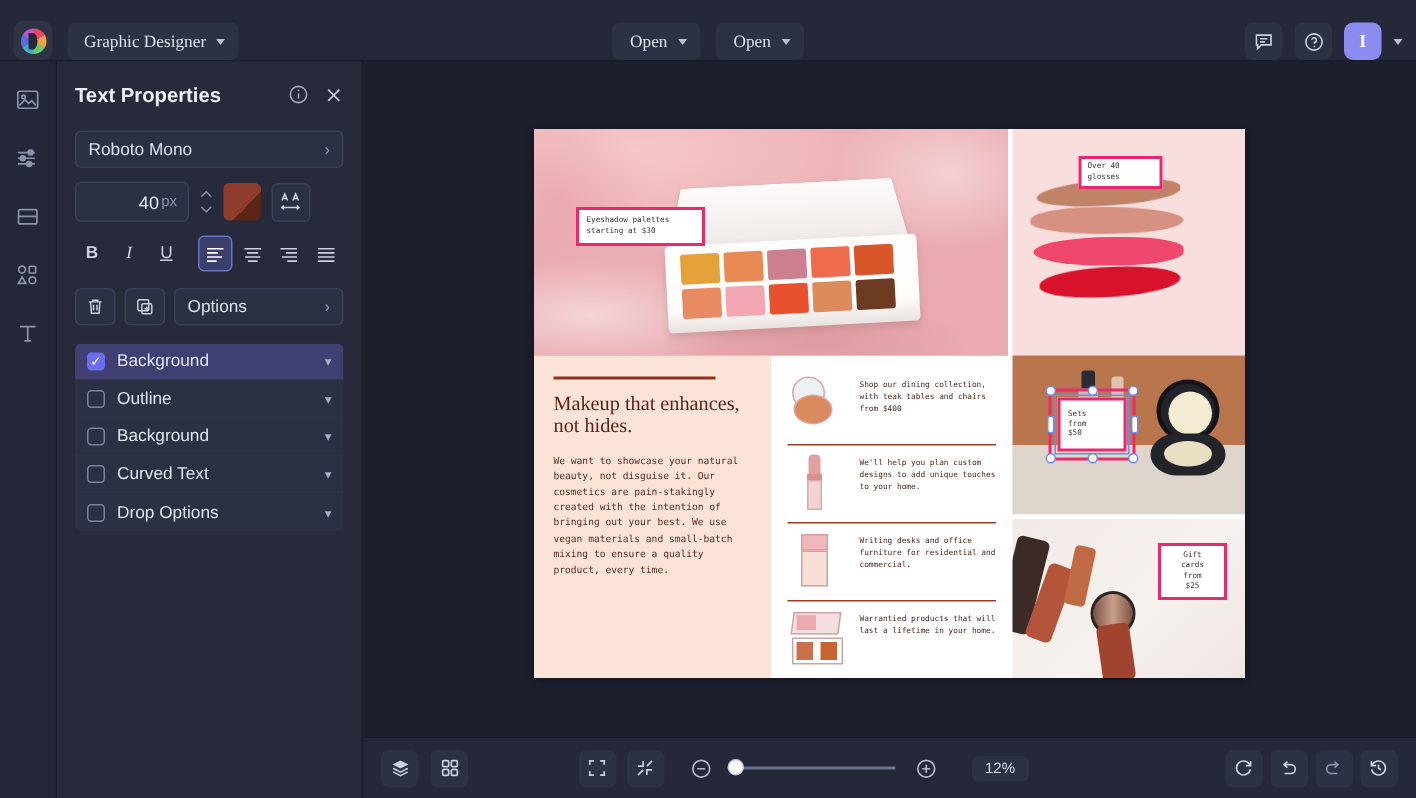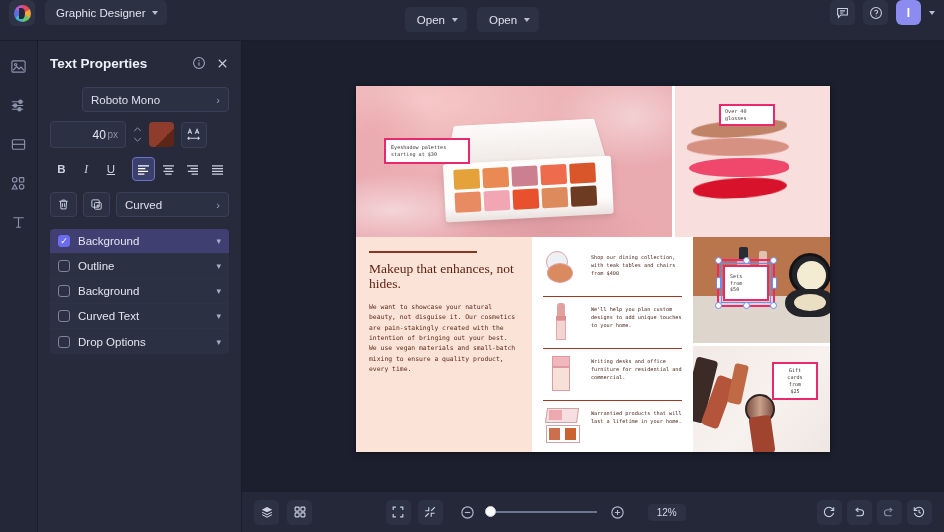--- a/index.html
+++ b/index.html
@@ -7,22 +7,23 @@
     width: 944px; height: 532px;
     background: #1c1f2e;
     font-family: "Liberation Sans", sans-serif;
     overflow: hidden;
   }
   .app { position: relative; width: 944px; height: 532px; background: #1c1f2e; }
 
   
   .topbar {
     position: absolute; left: 0; top: 0; width: 944px; height: 41px;
-    background: #242838; display: flex; align-items: flex-start;
+    background: #242838; display: flex; align-items: flex-end;
     border-bottom: 1px solid #1a1d2b;
+    font-family: Liberation Serif, serif;
   }
   .logo-btn {
     width: 26px; height: 26px; margin-left: 9px; border-radius: 6px;
     background: #2e3346; display: flex; align-items: center; justify-content: center;
   }
   .logo-disc { width: 17px; height: 17px; border-radius: 50%;
     background: conic-gradient(#e8485f 0deg 60deg, #f0a63c 60deg 120deg,
       #6dc86d 120deg 180deg, #3fb5c9 180deg 240deg, #5b6ee0 240deg 300deg, #b75ad0 300deg 360deg);
     position: relative; }
   .logo-disc::after { content:""; position:absolute; left:5.5px; top:3px; width:6px; height:11px;
@@ -61,21 +62,21 @@
   }
   .panel-head { display:flex; align-items:center; height:44px; }
   .panel-title { color:#eef0f8; font-size:13.5px; font-weight:700; flex:1; }
   .panel-head-ic { color:#a3a9bf; margin-left:10px; display:flex; }
 
   .field {
     height:25px; border:1px solid #3a4057; border-radius:4px; background:#2b3042;
     display:flex; align-items:center; padding:0 8px; color:#dde0ec; font-size:11.5px;
   }
   .font-row { margin-top:2px; }
-  .font-row .field { justify-content:space-between;margin-left:32px; }
+  .font-row .field { justify-content:space-between; }
   .arrow-r { color:#98a0b8; font-size:11px; }
 
   .size-row { display:flex; gap:7px; margin-top:9px; align-items:center; }
   .size-box { width:76px; height:27px; border:1px solid #3a4057; border-radius:4px;
     background:#2b3042; display:flex; align-items:center; justify-content:flex-end;
     padding-right:7px; color:#e6e9f3; font-size:12px; }
   .size-box .unit { color:#8d93ab; font-size:10px; margin-left:1.5px; }
   .spin { display:flex; flex-direction:column; justify-content:center; gap:5px;
     width:9px; color:#8d93ab; }
   .swatch { width:25px;height:25px;border-radius:4px;
@@ -137,21 +138,21 @@
   .label-pink { position:absolute; background:#fff; border:2px solid #e8296d;
     color:#3a3330; font-family:"DejaVu Sans Mono", monospace; line-height:1.35;
     display:flex; align-items:center; }
   .lab-eyeshadow { left:28px; top:52px; width:86px; height:26px; font-size:5.1px;
     padding:0 5px; }
   .cell-gloss { flex:1; background:#f8dedc; position:relative; overflow:hidden;
     border-left:3px solid #fff; }
   .smear { position:absolute; border-radius:50%; filter:blur(.3px); }
   .lab-gloss { left:44px; top:18px; width:56px; height:22px; font-size:5.1px;
     padding:0 4px; }
-  .cell-copy { width:176px; background:#fbe4d7; padding:14px 13px 0 13px; }
+  .cell-copy { width:158px; background:#fbe4d7; padding:14px 13px 0 13px; }
   .rule { height:1.6px; background:#8a3524; width:108px; }
   .headline { font-family:"Liberation Serif", serif; color:#5b1f12; font-size:13.5px;
     line-height:1.16; margin-top:8px; font-weight:400; }
   .body-copy { font-family:"DejaVu Sans Mono", monospace; color:#5b2a1c; font-size:6.4px;
     line-height:1.62; margin-top:10px; }
   .cell-list { width:158px; background:#fff; padding:8px 8px 0 8px; border-left:3px solid #fff;}
   .lrow { display:flex; gap:8px; align-items:flex-start; padding:5px 0 6px 0; }
   .lrow + .lrow { border-top:1.3px solid #9c3a26; }
   .lr-art { width:40px; height:40px; flex:none; position:relative; }
   .lr-txt { font-family:"DejaVu Sans Mono", monospace; color:#4a2519; font-size:5.2px;
@@ -365,21 +366,21 @@
         </svg>
       </div>
       <div class="act-btn">
         <svg width="13" height="13" viewBox="0 0 16 16" fill="none" stroke="#ccd1e0" stroke-width="1.2">
           <rect x="2.3" y="2.3" width="9" height="9" rx="1.2"></rect>
           <rect x="5.6" y="5.6" width="8.2" height="8.2" rx="1.2"></rect>
           <path d="M9.7 7.8v3.8M7.8 9.7h3.8"></path>
         </svg>
       </div>
       <div class="opt-btn">
-        <span>Curved</span>
+        <span>Options</span>
         <span class="arrow-r">›</span>
       </div>
     </div>
 
     <div class="acc-list">
       <div class="acc-row sel">
         <span class="cbx on">✓</span>
         <span class="acc-label">Background</span>
         <span class="acc-chev">▾</span>
       </div>

